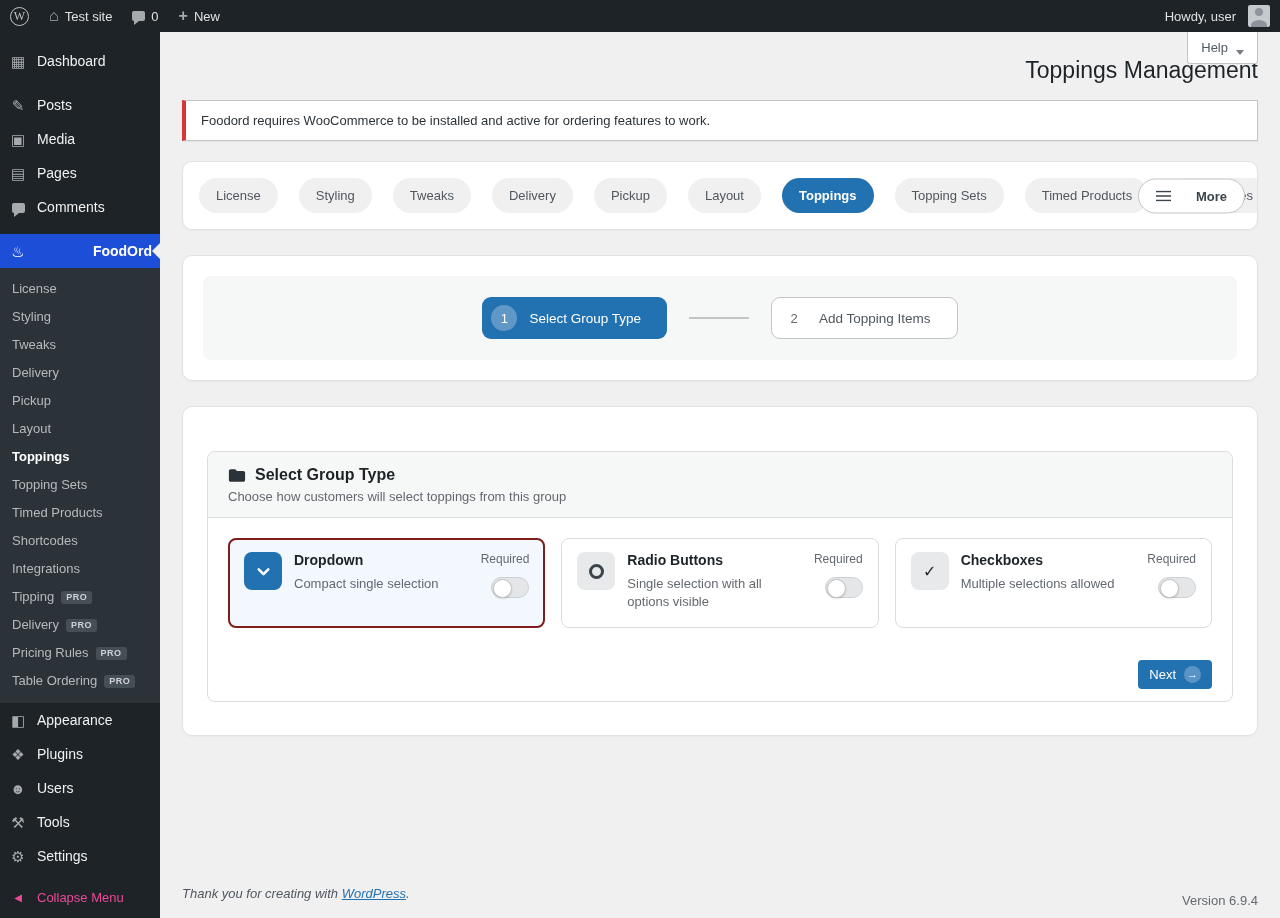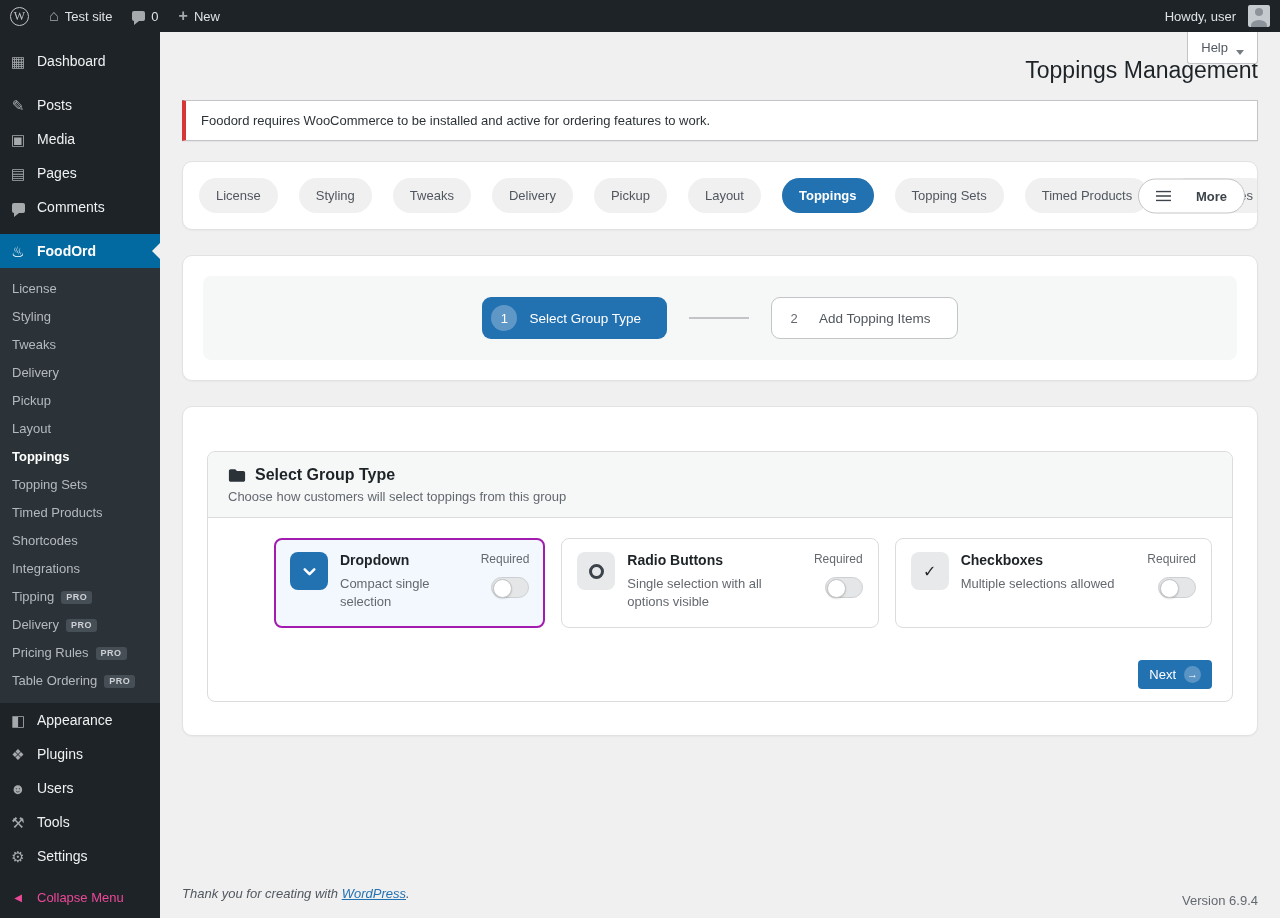--- a/index.html
+++ b/index.html
@@ -33,21 +33,21 @@
   .avatar::after  { content:""; position:absolute; bottom:-4px; left:3px; width:16px; height:11px; border-radius:50% 50% 0 0; background:#8d939a; }
 
   
   .frame { display: flex; height: 886px; }
 
   
   .sidebar { width: 160px; flex: none; background: #1d2327; color: #f0f0f1; position: relative; padding-top: 12px; font-size: 14px; }
   .menu-top { display: flex; align-items: center; height: 34px; padding: 0 8px; cursor: pointer; position: relative; }
   .menu-top .mi { width: 20px; text-align: center; margin-right: 9px; color: #a7aaad; font-size: 15px; line-height: 1; }
   .sep { height: 10px; }
-  .menu-top.current { background: #0369a1; color: #fff; font-weight: 600; }
+  .menu-top.current { background: #1d4ed8; color: #fff; font-weight: 600; justify-content: space-between; }
   .menu-top.current .mi { color: #fff; }
   .menu-top.current::after {
     content:""; position:absolute; right:0; top:50%; margin-top:-8px;
     border: 8px solid transparent; border-right-color: #f0f0f1;
   }
   .submenu { background: #2c3338; padding: 7px 0 8px; list-style: none; }
   .submenu li { height: 28px; line-height: 28px; padding-left: 12px; color: #b4b9be; font-size: 13px; cursor: pointer; display: flex; align-items: center; gap: 7px; }
   .submenu li.current-sub { color: #fff; font-weight: 600; }
   .pro-badge {
     display: inline-block; background: #474f56; color: #ced2d6;
@@ -119,21 +119,21 @@
   
   .main-card { margin-top: 25px; padding: 24px 24px 33px; }
   .group-box { border: 1px solid #dcdcde; border-radius: 8px; margin-top: 20px; }
   .group-header { background: #f6f7f7; border-bottom: 1px solid #dcdcde; border-radius: 8px 8px 0 0; padding: 14px 20px 13px; }
   .group-title-row { display: flex; align-items: center; gap: 9px; }
   .group-title { font-size: 16px; font-weight: 700; color: #1d2327; }
   .group-subtitle { margin-top: 5px; font-size: 13px; color: #646970; }
   .group-body { padding: 20px 20px 12px; }
   .options { display: grid; grid-template-columns: 1fr 1fr 1fr; gap: 16px; }
   .option { border: 1px solid #dcdcde; border-radius: 8px; background: #fff; min-height: 90px; padding: 13px 15px; display: flex; gap: 12px; cursor: pointer; }
-  .option.selected { border: 2px solid #a21caf; background: #f2f8fd; padding: 12px 14px; margin-left: 46px; }
+  .option.selected { border: 2px solid #7f1d1d; background: #f2f8fd; padding: 12px 14px; }
   .tile { width: 38px; height: 38px; border-radius: 8px; flex: none; display: flex; align-items: center; justify-content: center; }
   .tile-blue { background: #2271b1; }
   .tile-gray { background: #e8e9ea; }
   .radio-glyph { width: 15px; height: 15px; border: 3.5px solid #3c434a; border-radius: 50%; }
   .check-glyph { font-size: 16px; font-weight: 700; color: #1d2327; }
   .option-text { flex: 1; min-width: 0; }
   .option-title { font-size: 14px; font-weight: 700; color: #1d2327; }
   .option-desc { margin-top: 7px; font-size: 13px; color: #646970; line-height: 1.35; }
   .option-right { display: flex; flex-direction: column; align-items: flex-end; gap: 11px; flex: none; }
   .required-label { font-size: 12px; color: #646970; }

